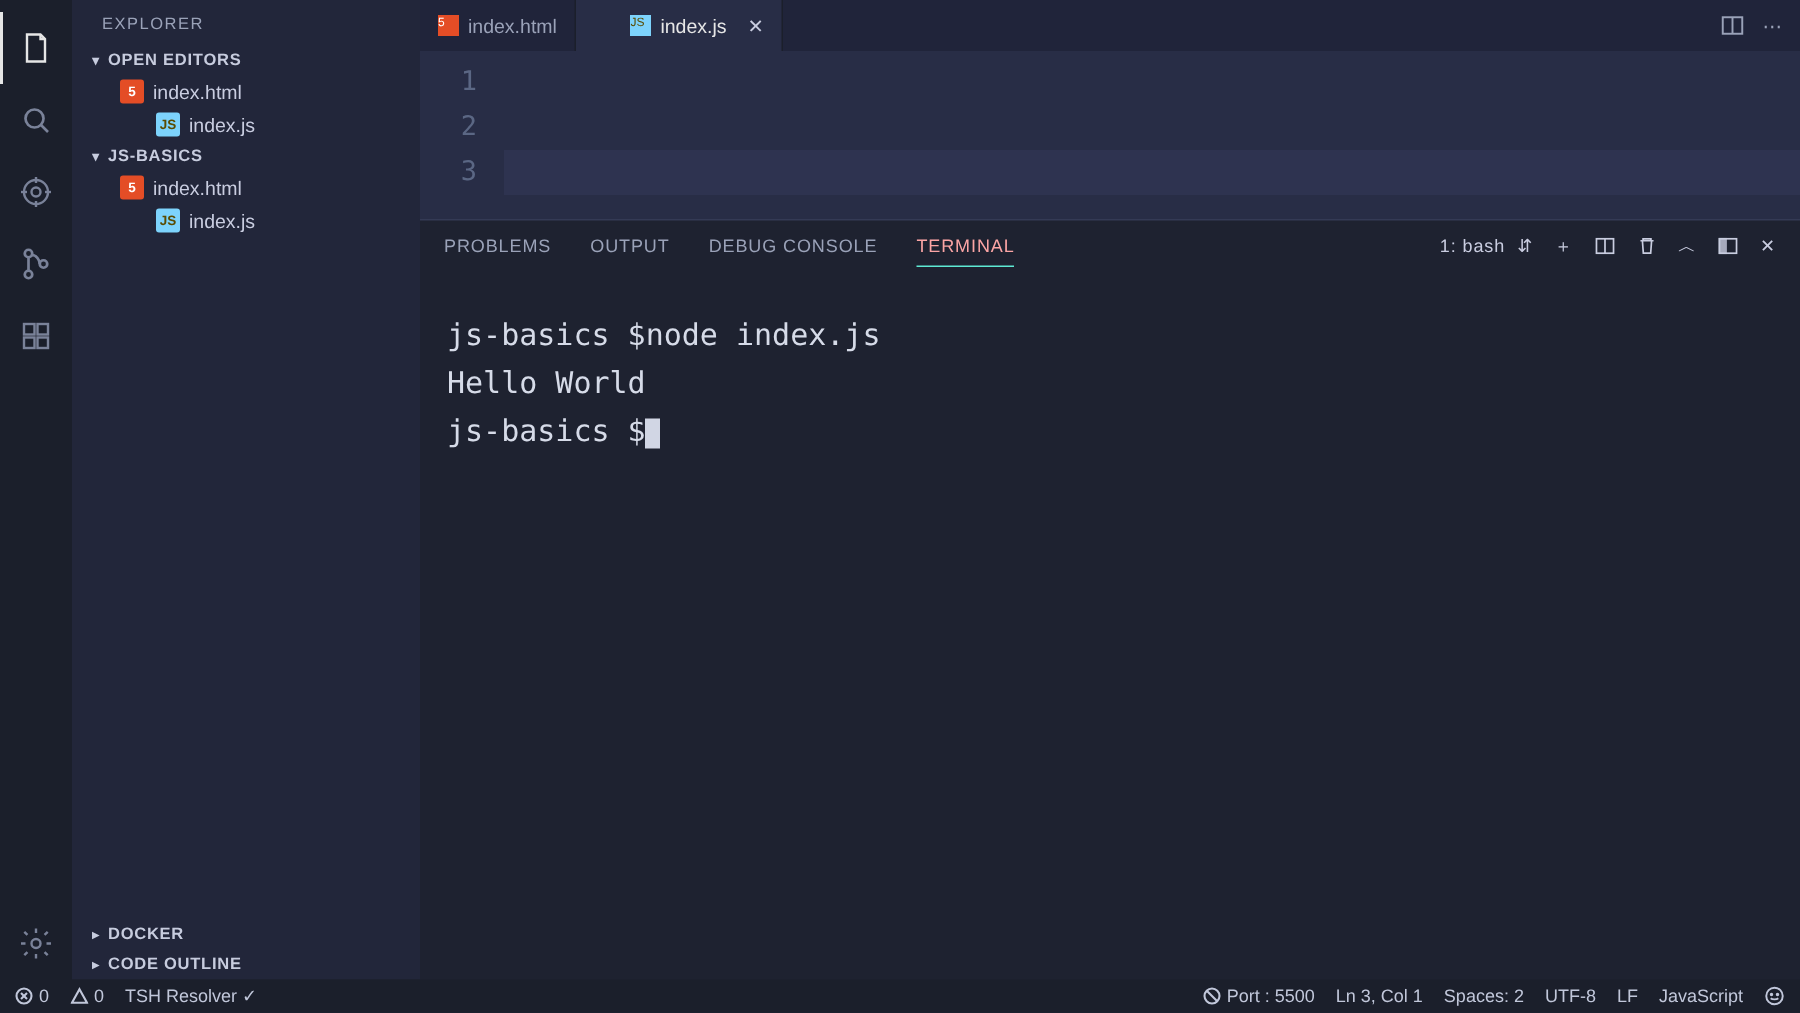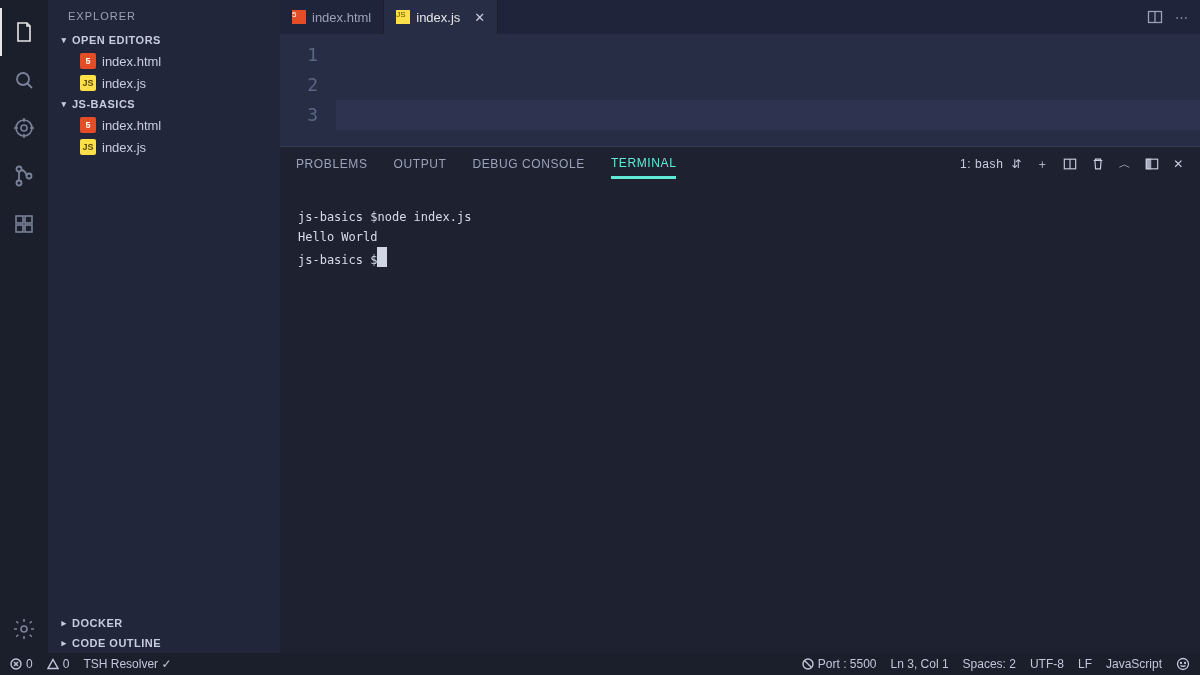--- a/index.html
+++ b/index.html
@@ -61,21 +61,21 @@
   .tree-section-hdr .twisty { width: 12px; text-align: center; font-size: 9px; color: #c7ccde; margin-right: 2px; }
   .tree-item {
     display: flex; align-items: center;
     height: 22px;
     padding-left: 32px;
     cursor: pointer;
     color: #c9cde0;
   }
   .tree-item .ficon { width: 16px; height: 16px; margin-right: 6px; display: inline-flex; align-items: center; justify-content: center; font-size: 9px; border-radius: 2px; font-weight: 700; }
   .ficon.html5 { background: #e44d26; color: #fff; }
-  .ficon.js { background: #fde047; color: #5a4b00; }
+  .ficon.js { background: #7dd3fc; color: #5a4b00; margin-left: 24px; }
   .tree-section-collapsed {
     display: flex; align-items: center;
     padding: 4px 8px 4px 10px;
     font-size: 11px; font-weight: 700;
     letter-spacing: .5px;
     color: #c7ccde;
     cursor: pointer;
   }
   .tree-section-collapsed .twisty { width: 12px; text-align: center; font-size: 9px; margin-right: 2px; }
 
@@ -141,35 +141,35 @@
   .panel-tabs {
     display: flex; align-items: center;
     height: 34px;
     padding: 0 16px;
     gap: 26px;
     font-size: 12px;
     letter-spacing: .6px;
     color: #9aa2b8;
   }
   .panel-tab { cursor: pointer; padding: 6px 0; }
-  .panel-tab.active { color: #5eead4; border-bottom: 3px solid #5eead4; }
+  .panel-tab.active { color: #fca5a5; border-bottom: 1px solid #5eead4; }
   .panel-tools {
     margin-left: auto;
     display: flex; align-items: center; gap: 14px;
     color: #c9cde0;
     font-size: 12px;
   }
   .panel-tools .sel { display: flex; align-items: flex-start; gap: 8px; }
   .panel-tools span { cursor: pointer; }
   .terminal-body {
     flex: 1;
     padding: 10px 18px;
     font-family: Menlo, Consolas, monospace;
-    font-size: 12px;
-    line-height: 20px;
+    font-size: 20px;
+    line-height: 32px;
     color: #d6dbe8;
     white-space: pre;
   }
   .term-cursor {
     display: inline-block;
     width: 10px; height: 20px;
     background: #d1d6e4;
     vertical-align: text-bottom;
   }
 

